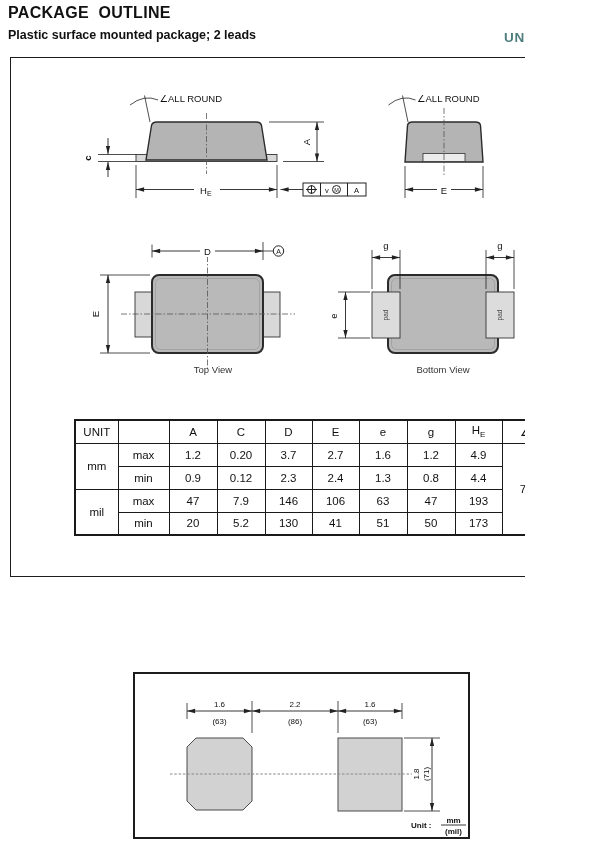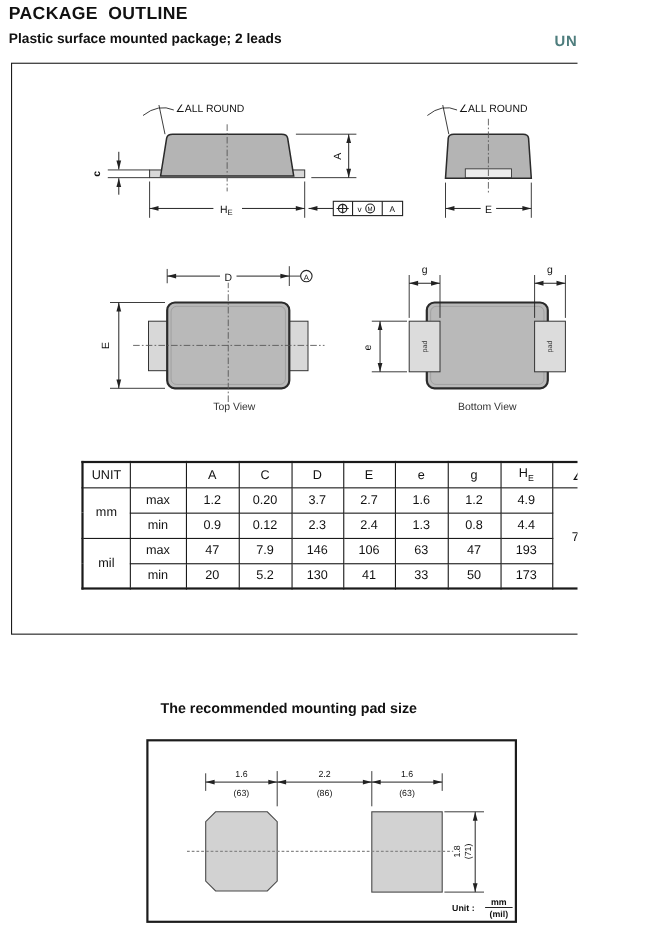--- a/index.html
+++ b/index.html
@@ -238,29 +238,28 @@
         <td>63</td>
         <td>47</td>
         <td>193</td>
       </tr>
       <tr>
         <td>min</td>
         <td>20</td>
         <td>5.2</td>
         <td>130</td>
         <td>41</td>
-        <td>33</td>
+        <td>51</td>
         <td>50</td>
         <td>173</td>
       </tr>
     </tbody>
       </table>
   </div>
 
-  <div class="abs pad-title">The recommended mounting pad size</div>
 
   <div class="abs pad-box">
     <svg class="draw-svg" width="333" height="163" viewBox="0 0 333 163">
       <defs>
         <marker id="a2" markerWidth="10" markerHeight="8" refX="9.5" refY="3" orient="auto-start-reverse">
           <path d="M0.5,0.6 L9.5,3 L0.5,5.4 Z" fill="#222"></path>
         </marker>
       </defs>
 
       <path class="pad2" d="M61,64 L108,64 L117,73 L117,127 L108,136 L61,136 L52,127 L52,73 Z"></path>

